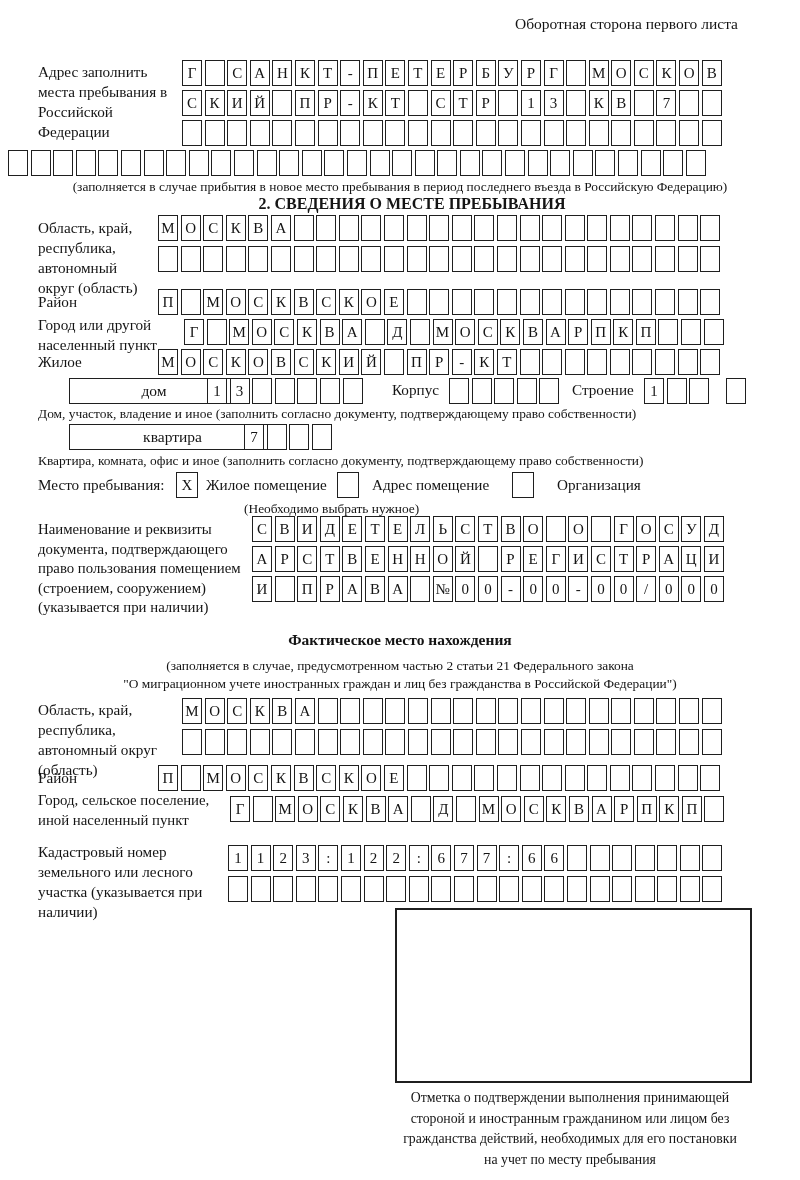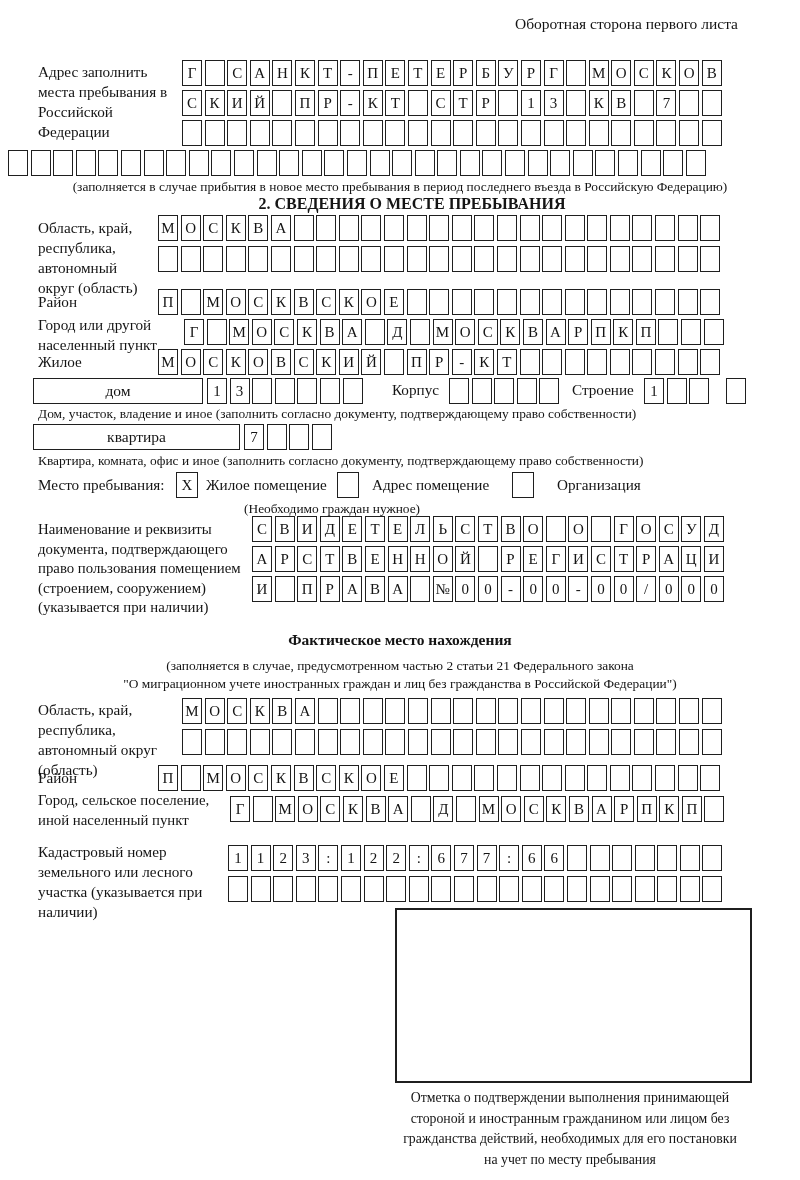--- a/index.html
+++ b/index.html
@@ -1,20 +1,20 @@
 <!DOCTYPE html>
 <html lang="ru"><head>
 <meta charset="utf-8">
 <style>
   html,body{margin:0;padding:0;background:#fff;}
   body{width:800px;height:1180px;position:relative;font-family:"Liberation Serif","DejaVu Serif",serif;color:#141414;}
   .abs{position:absolute;}
   .boxrow{position:absolute;display:flex;}
   .cb{width:18px;height:24px;border:1.6px solid #1f1f1f;margin-right:2.6px;display:flex;align-items:center;justify-content:center;font-size:15px;line-height:1;flex:0 0 auto;background:#fff;}
-  .bigbox{position:absolute;height:24px;border:1.6px solid #1f1f1f;display:flex;align-items:center;justify-content:center;font-size:15.5px;background:#fff;}
+  .bigbox{position:absolute;height:24px;border:1.6px solid #1f1f1f;display:flex;align-items:center;justify-content:center;font-size:15.5px;background:#fff;margin-left:36px;}
   .optbox{position:absolute;width:20px;height:24px;border:1.6px solid #1f1f1f;display:flex;align-items:center;justify-content:center;font-size:15px;background:#fff;}
   .label{position:absolute;font-size:15.2px;line-height:1.32;}
   .small{position:absolute;font-size:13.4px;line-height:1.35;}
   .center{text-align:center;left:0;width:800px;}
   .bold{font-weight:bold;}
   .stamp{position:absolute;border:2px solid #1f1f1f;background:#fff;}
 </style>
 </head>
 <body>
 
@@ -316,21 +316,21 @@
   </div>
 <div class="small" style="left:38px;top:452px;width:740px;">Квартира, комната, офис и иное (заполнить согласно документу, подтверждающему право собственности)</div>
 
 <div class="abs" style="left:38px;top:476px;font-size:15.2px;">Место пребывания:</div>
 <div class="optbox" style="left:176px;top:472px;">X</div>
 <div class="abs" style="left:206px;top:476px;font-size:15.2px;">Жилое помещение</div>
 <div class="optbox" style="left:337px;top:472px;"></div>
 <div class="abs" style="left:372px;top:476px;font-size:15.2px;">Адрес помещение</div>
 <div class="optbox" style="left:512px;top:472px;"></div>
 <div class="abs" style="left:557px;top:476px;font-size:15.2px;">Организация</div>
-<div class="small" style="left:244px;top:500px;">(Необходимо граждан нужное)</div>
+<div class="small" style="left:244px;top:500px;">(Необходимо выбрать нужное)</div>
 
 <div class="label" style="left:38px;top:520px;width:212px;font-size:14.8px;">Наименование и реквизиты документа, подтверждающего право пользования помещением (строением, сооружением) (указывается при наличии)</div>
 <div class="boxrow" style="left:252px;top:516px;">
     <div class="cb">С</div>
     <div class="cb">В</div>
     <div class="cb">И</div>
     <div class="cb">Д</div>
     <div class="cb">Е</div>
     <div class="cb">Т</div>
     <div class="cb">Е</div>

